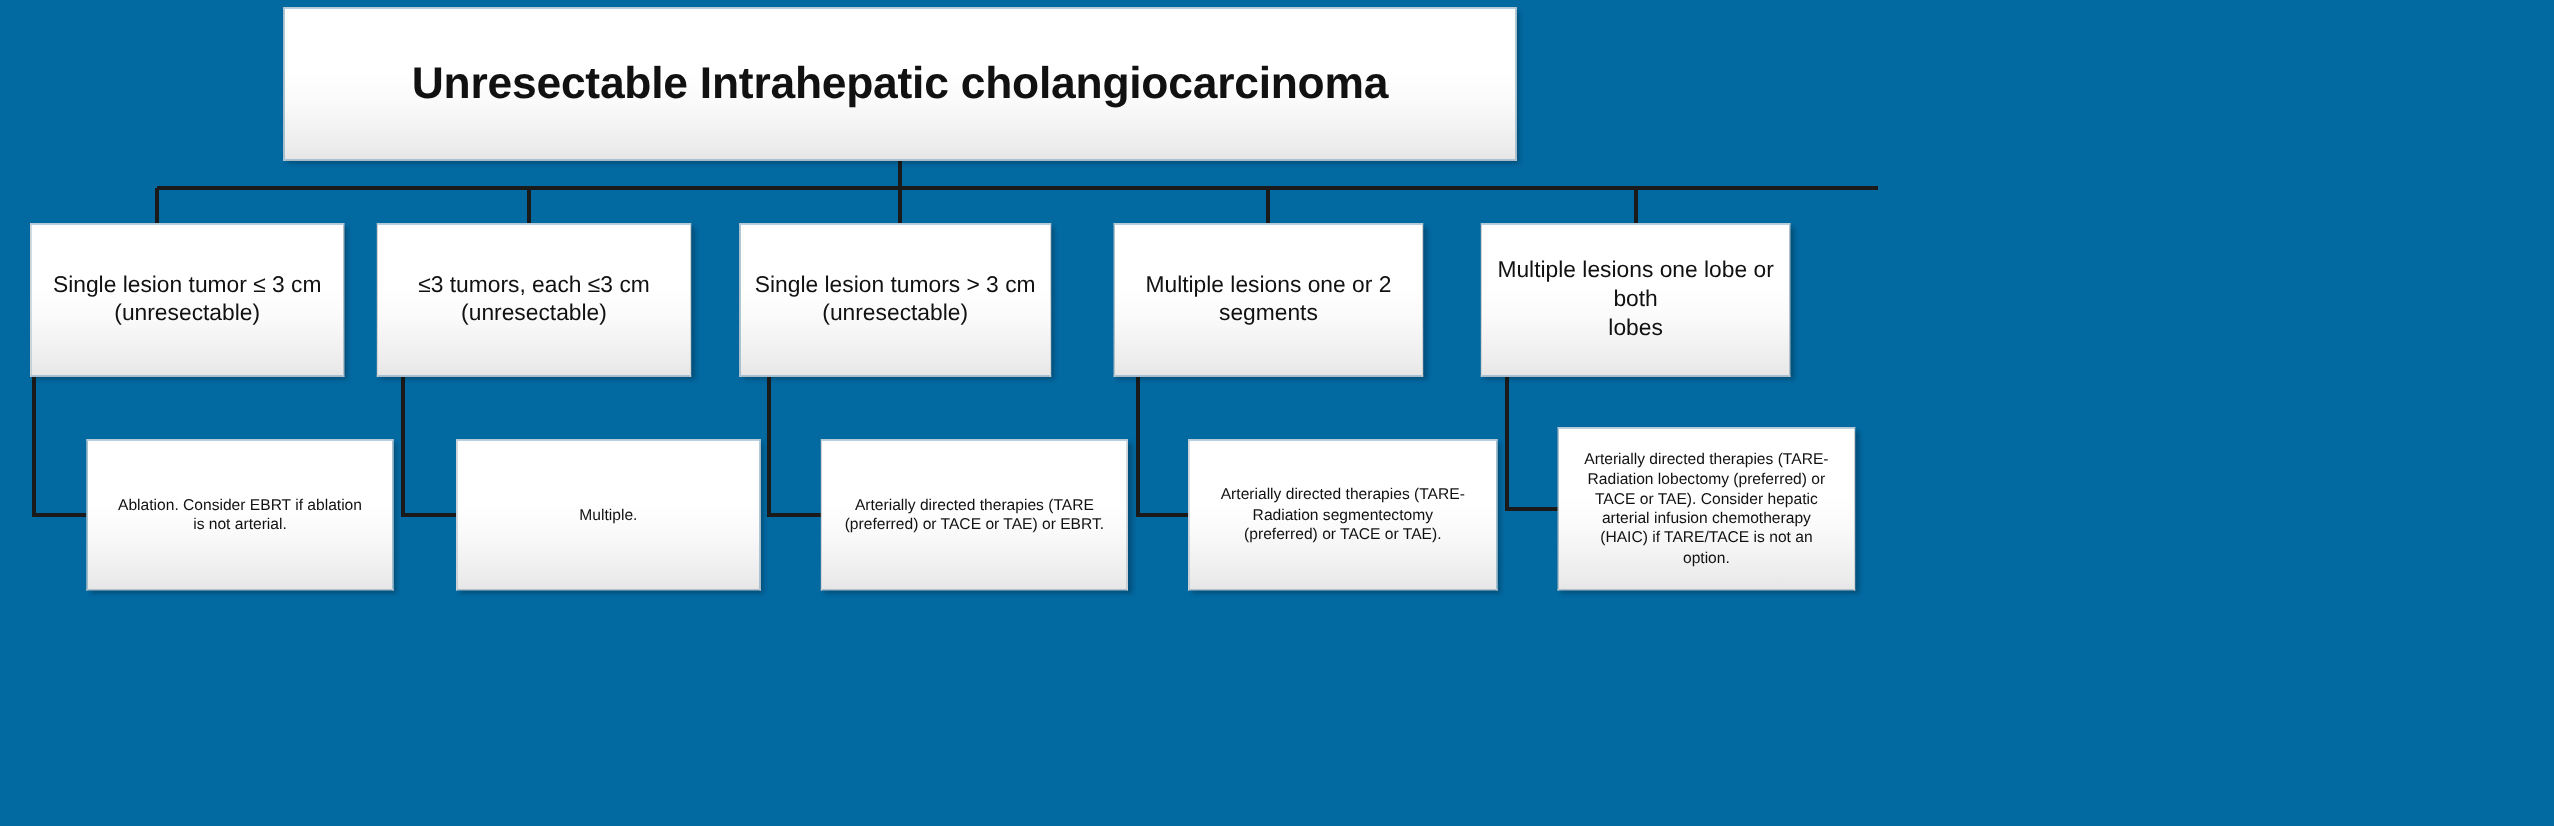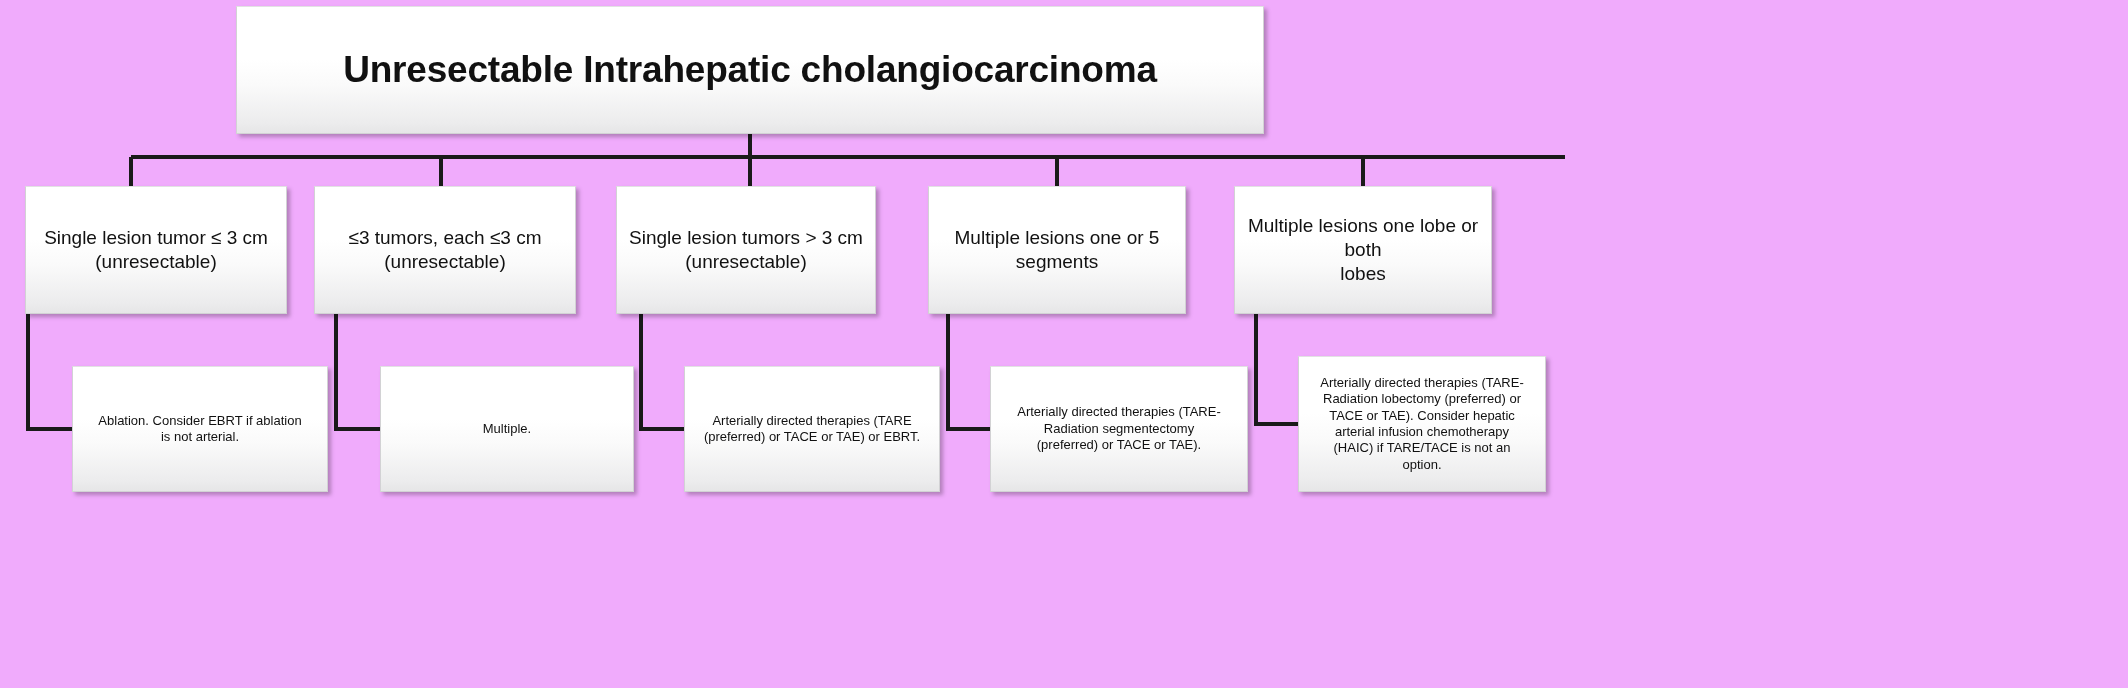--- a/index.html
+++ b/index.html
@@ -9,21 +9,21 @@
     background: #ffffff;
   }
   body {
     font-family: "Liberation Sans", sans-serif;
     color: #111111;
   }
   #canvas {
     position: relative;
     width: 2128px;
     height: 688px;
-    background: #f0abfc;
+    background: #0369a1;
     overflow: hidden;
   }
   
   #wires {
     position: absolute;
     left: 0; top: 0;
     width: 2128px;
     height: 688px;
     pointer-events: none;
   }
@@ -130,21 +130,21 @@
   </div>
   <div class="node crit" id="node-crit-1">
     <span class="txt">≤3 tumors, each ≤3 cm
 (unresectable)</span>
   </div>
   <div class="node crit" id="node-crit-2">
     <span class="txt">Single lesion tumors &gt; 3 cm
 (unresectable)</span>
   </div>
   <div class="node crit" id="node-crit-3">
-    <span class="txt">Multiple lesions one or 5 segments</span>
+    <span class="txt">Multiple lesions one or 2 segments</span>
   </div>
   <div class="node crit" id="node-crit-4">
     <span class="txt">Multiple lesions one lobe or both
 lobes</span>
   </div>
 
   <div class="node tx" id="node-tx-0">
     <span class="txt">Ablation. Consider EBRT if ablation
 is not arterial.</span>
   </div>

